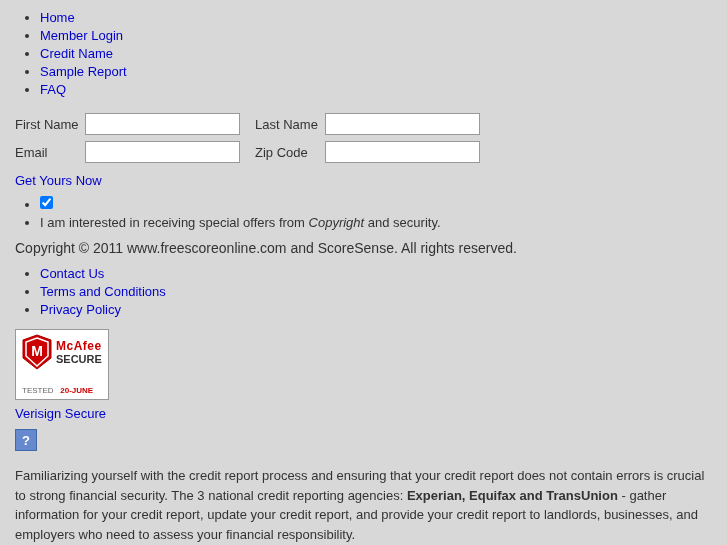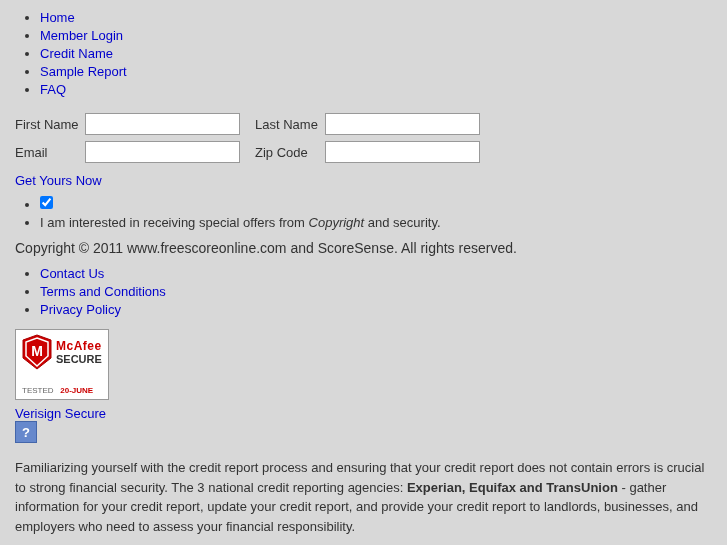--- a/index.html
+++ b/index.html
@@ -112,20 +112,21 @@
       font-size: 8px;
       color: #666;
       margin-top: 16px;
     }
     .mcafee-date {
       color: #cc0000;
       font-weight: bold;
     }
     .verisign-link {
       display: block;
+      margin-bottom: 8px;
       color: #0000cc;
       font-size: 13px;
     }
     .question-icon {
       width: 22px;
       height: 22px;
       background: #6688cc;
       border: 1px solid #4466aa;
       display: flex;
       align-items: center;

